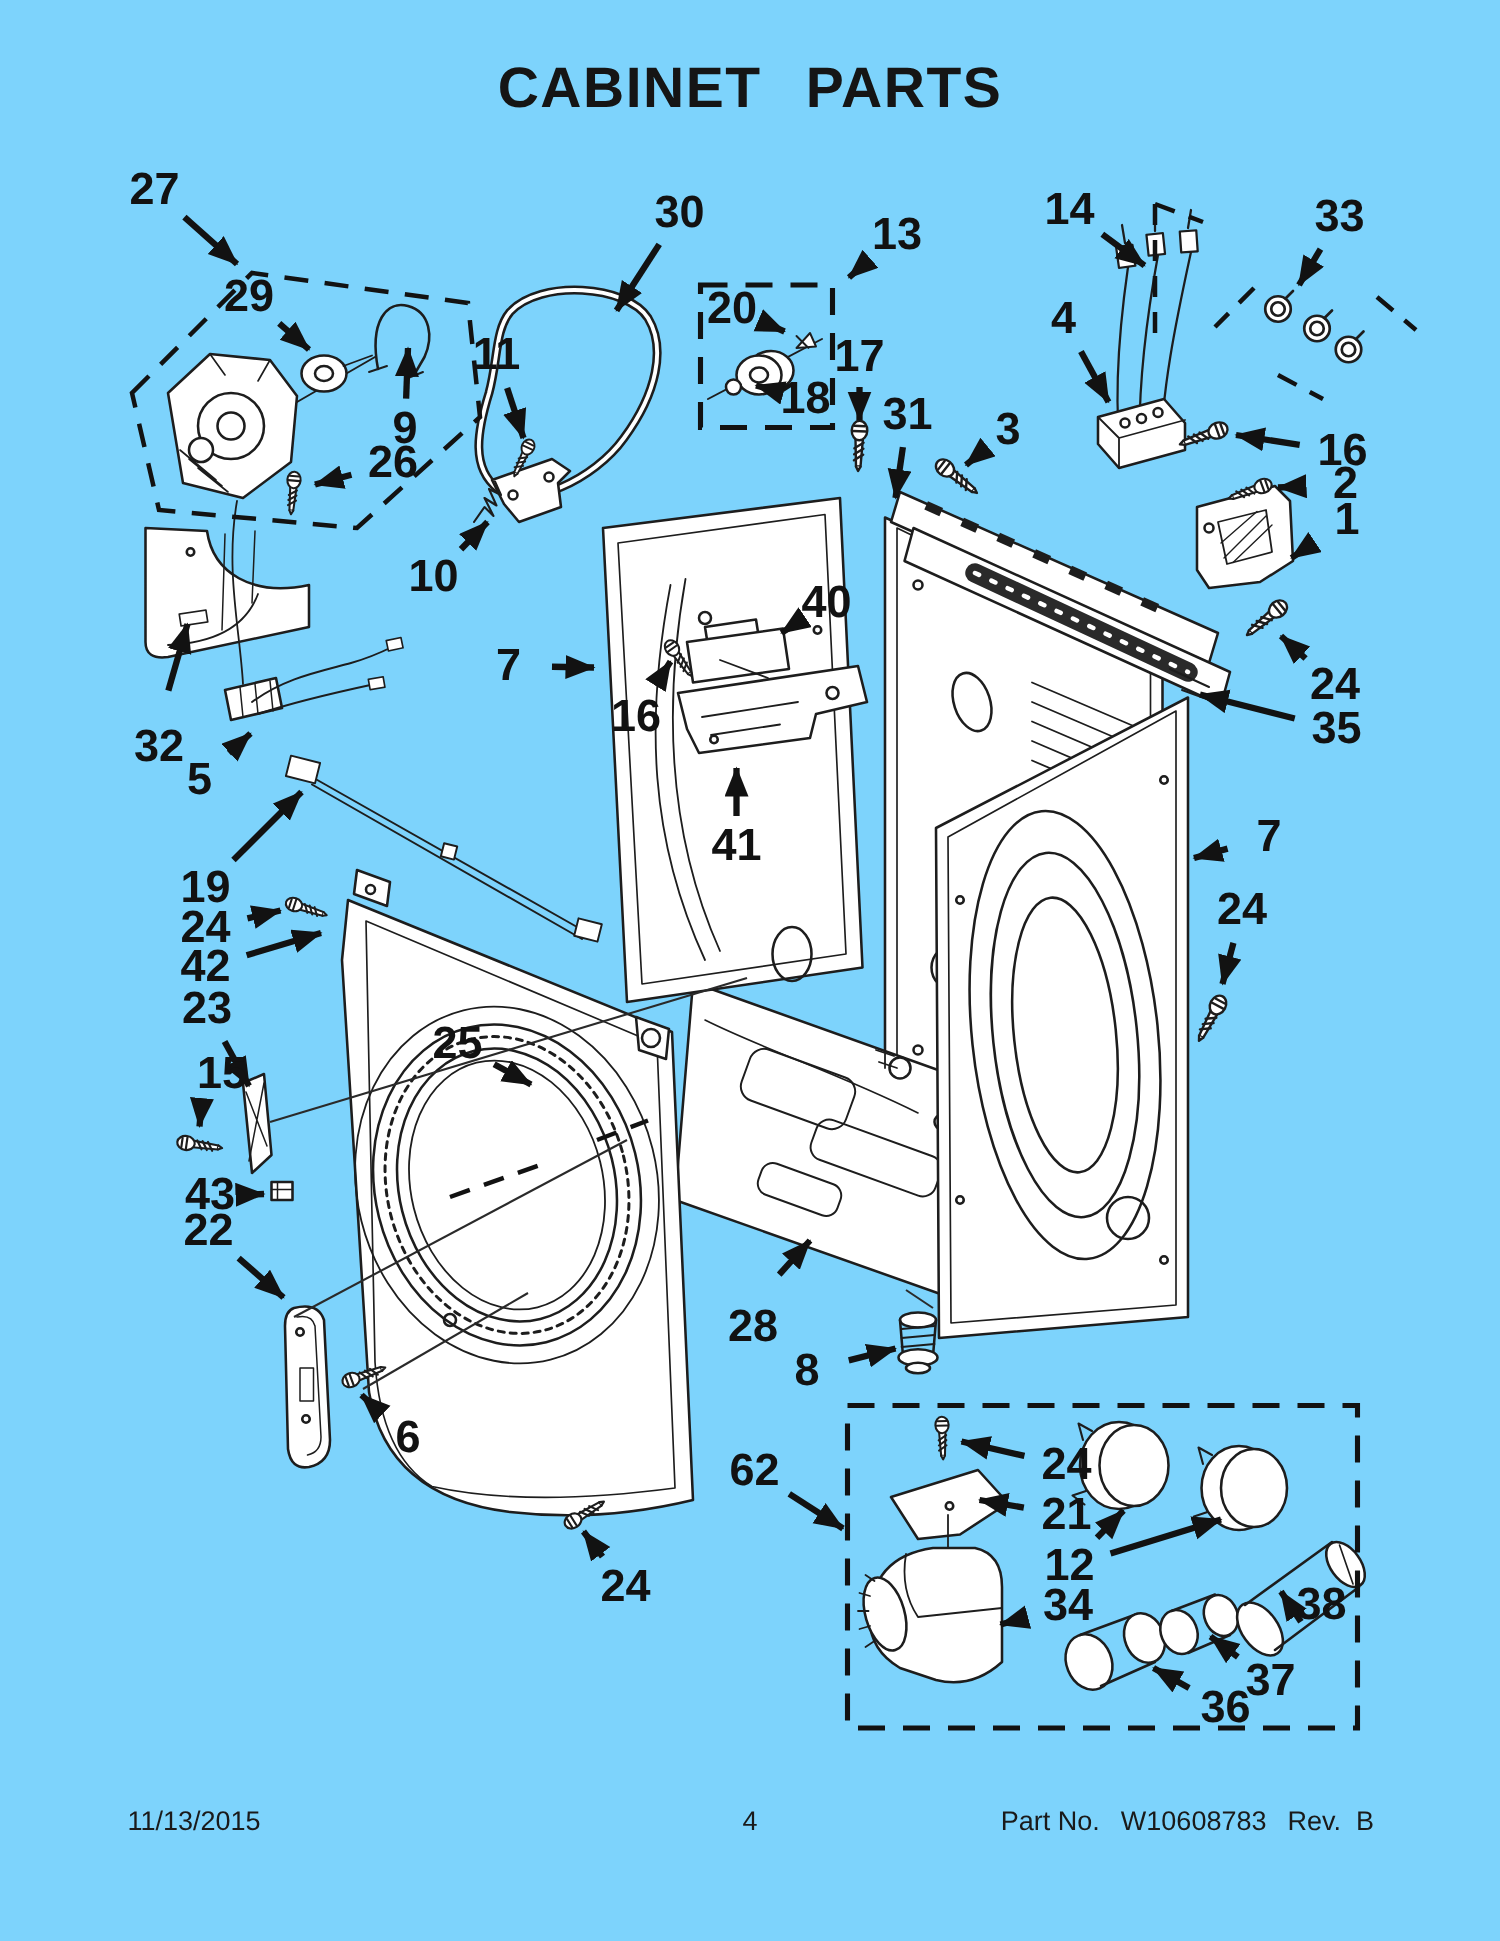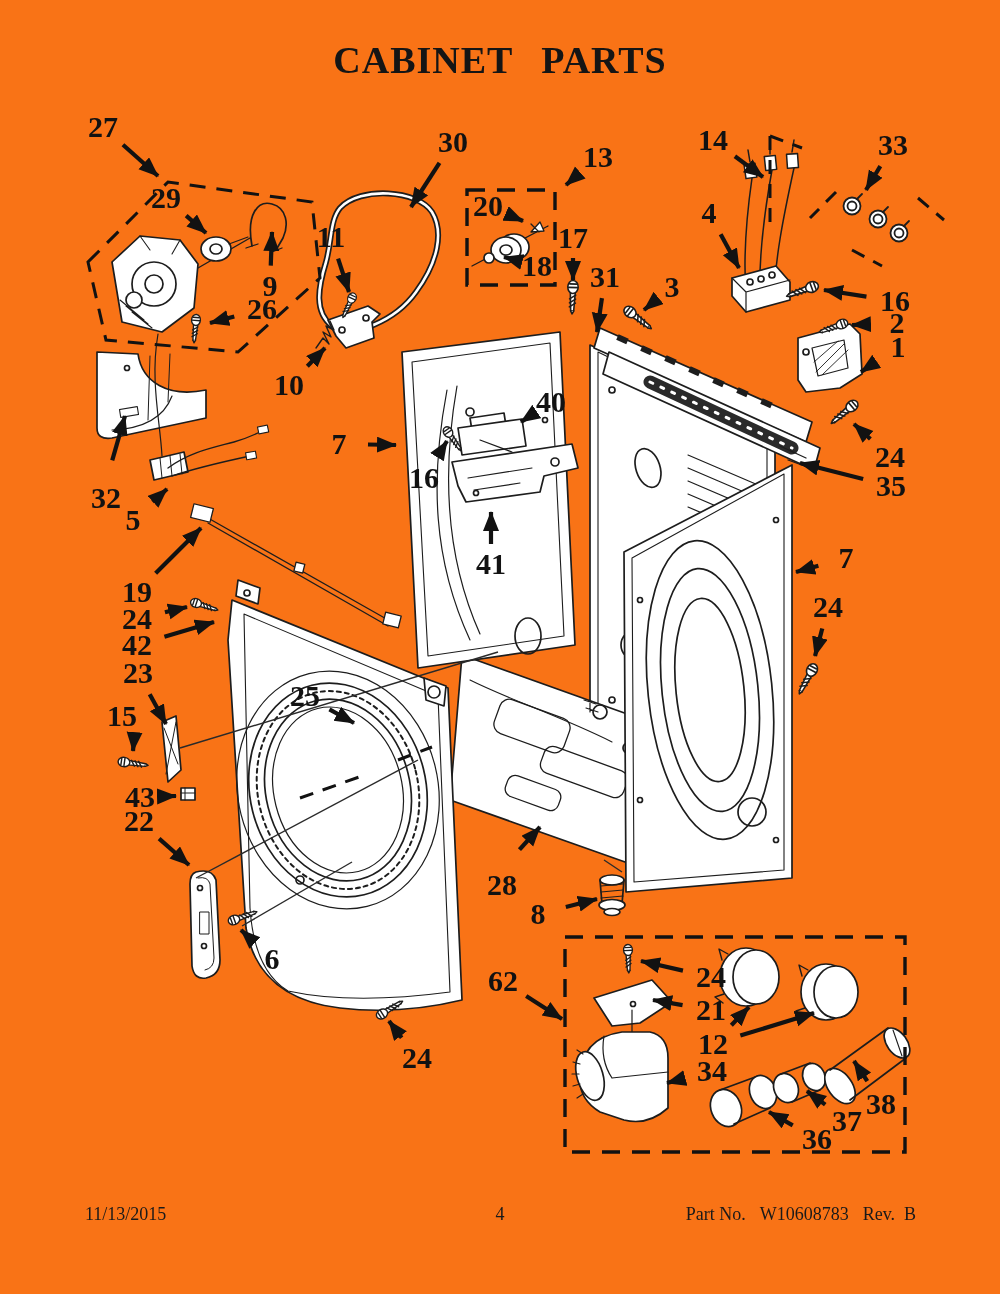--- a/index.html
+++ b/index.html
@@ -1,17 +1,17 @@
 <!DOCTYPE html>
 <html><head>
 <meta charset="utf-8">
 <style>
   html,body{margin:0;padding:0;background:#fff;}
-  #page{position:relative;width:1000px;height:1294px;background:#f97316;overflow:hidden;
-        font-family:Liberation Serif, serif;color:#111;}
+  #page{position:relative;width:1000px;height:1294px;background:#7dd3fc;overflow:hidden;
+        font-family:Liberation Sans, sans-serif;color:#111;}
   #page-title{position:absolute;top:38px;left:0;width:100%;text-align:center;
         font-size:38px;font-weight:700;letter-spacing:1px;word-spacing:18px;color:#151515;}
   #art{position:absolute;left:0;top:0;width:1000px;height:1294px;}
   .callout{position:absolute;transform:translate(-50%,-50%);font-weight:700;font-size:30px;
         line-height:1;color:#121212;white-space:nowrap;}
   .footer-text{position:absolute;font-size:18px;color:#1a1a1a;white-space:pre;}
   #footer-date{left:85px;top:1204px;}
   #footer-page{left:0;width:1000px;text-align:center;top:1204px;}
   #footer-part{right:84px;top:1204px;text-align:right;}
   #footer-part span{margin-left:14px;}
@@ -388,36 +388,36 @@
       <div class="callout" style="left: 339px; top: 444px;">7</div>
       <div class="callout" style="left: 424px; top: 478px;">16</div>
       <div class="callout" style="left: 551px; top: 402px;">40</div>
       <div class="callout" style="left: 491px; top: 564px;">41</div>
       <div class="callout" style="left: 106px; top: 482px; margin-top: 16px;">32</div>
       <div class="callout" style="left: 133px; top: 520px;">5</div>
       <div class="callout" style="left: 137px; top: 592px;">19</div>
       <div class="callout" style="left: 137px; top: 619px;">24</div>
       <div class="callout" style="left: 137px; top: 645px;">42</div>
       <div class="callout" style="left: 138px; top: 673px;">23</div>
-      <div class="callout" style="left: 122px; top: 716px;">15</div>
+      <div class="callout" style="left: 148px; top: 716px;">15</div>
       <div class="callout" style="left: 140px; top: 797px;">43</div>
       <div class="callout" style="left: 139px; top: 821px;">22</div>
       <div class="callout" style="left: 305px; top: 696px;">25</div>
       <div class="callout" style="left: 272px; top: 959px;">6</div>
       <div class="callout" style="left: 417px; top: 1058px;">24</div>
       <div class="callout" style="left: 502px; top: 869px; margin-top: 16px;">28</div>
       <div class="callout" style="left: 538px; top: 914px;">8</div>
       <div class="callout" style="left: 503px; top: 981px;">62</div>
       <div class="callout" style="left: 846px; top: 558px;">7</div>
       <div class="callout" style="left: 828px; top: 607px;">24</div>
       <div class="callout" style="left: 711px; top: 977px;">24</div>
       <div class="callout" style="left: 711px; top: 1010px;">21</div>
       <div class="callout" style="left: 713px; top: 1044px;">12</div>
       <div class="callout" style="left: 712px; top: 1071px;">34</div>
       <div class="callout" style="left: 817px; top: 1139px;">36</div>
       <div class="callout" style="left: 847px; top: 1121px;">37</div>
-      <div class="callout" style="left: 881px; top: 1104px;">38</div>
+      <div class="callout" style="left: 881px; top: 1070px;">38</div>
     </div>
 
   <div class="footer-text" id="footer-date">11/13/2015</div>
   <div class="footer-text" id="footer-page">4</div>
   <div class="footer-text" id="footer-part"><span>Part No.</span><span>W10608783</span><span>Rev.  B</span></div>
 </div>
 
 </body></html>

